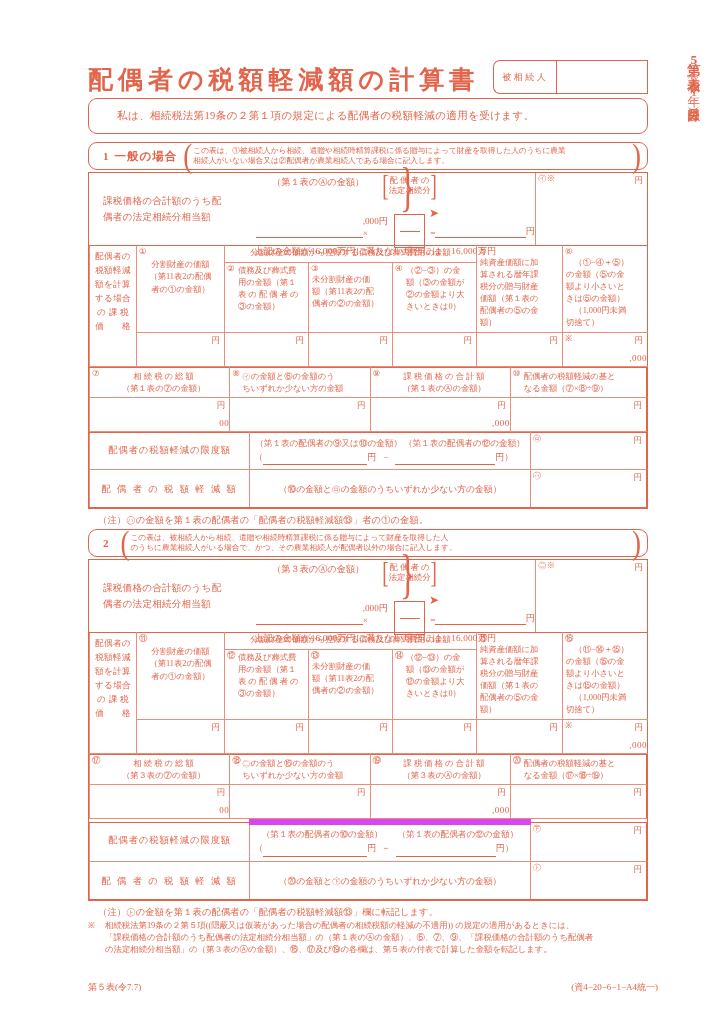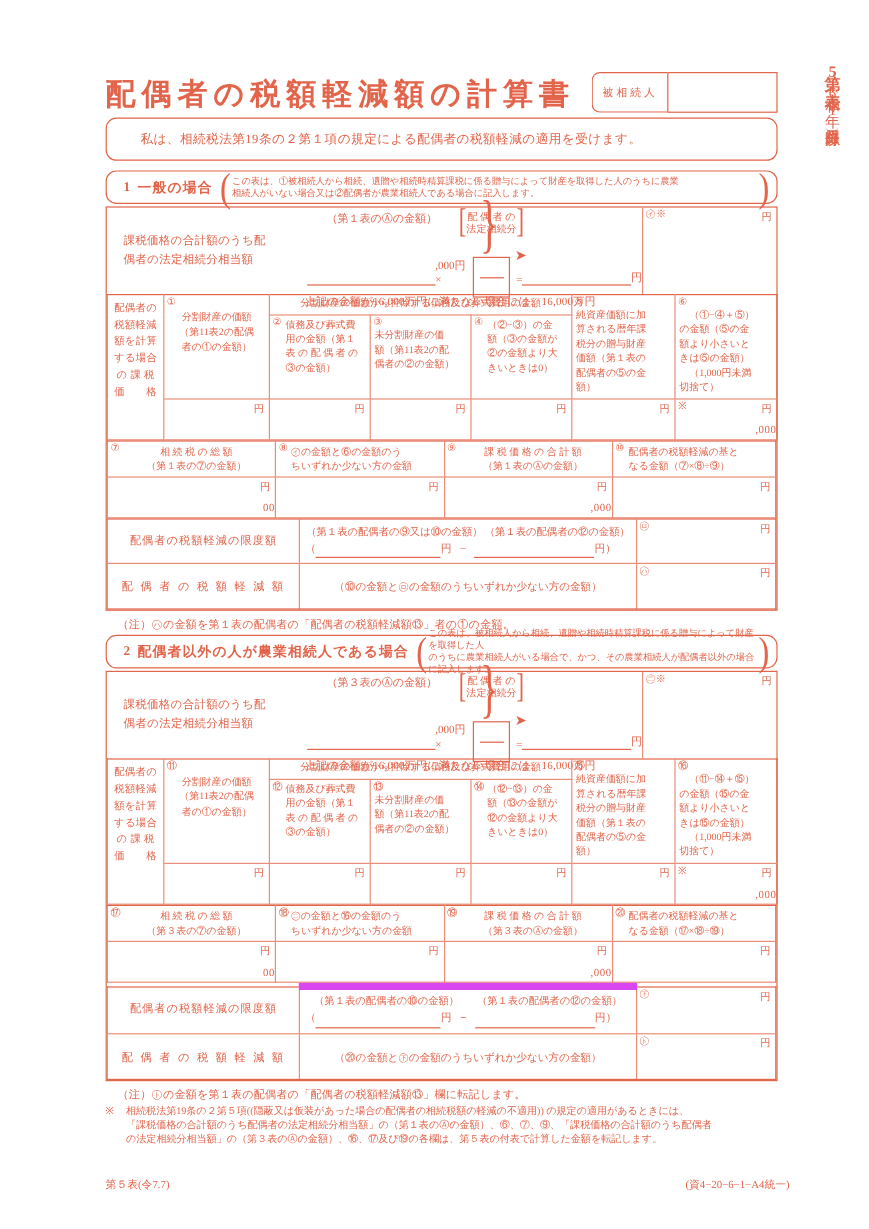--- a/index.html
+++ b/index.html
@@ -400,21 +400,20 @@
         </table>
     </div>
 
     <div class="note-line">（注）㋩の金額を第１表の配偶者の「配偶者の税額軽減額⑬」者の①の金額。</div>
   </div>
 
   <div class="section" style="top:529px;">
 
     <div class="sec-head">
       <div class="sec-no">2</div>
-      <div class="sec-title">配偶者以外の人が農業相続人である場合</div>
       <div class="sec-note">
         <span class="brace-l">(</span>
         <div class="sec-note-text">
           <div>この表は、被相続人から相続、遺贈や相続時精算課税に係る贈与によって財産を取得した人</div>
           <div>のうちに農業相続人がいる場合で、かつ、その農業相続人が配偶者以外の場合に記入します。</div>
         </div>
         <span class="brace-r">)</span>
       </div>
     </div>
 

